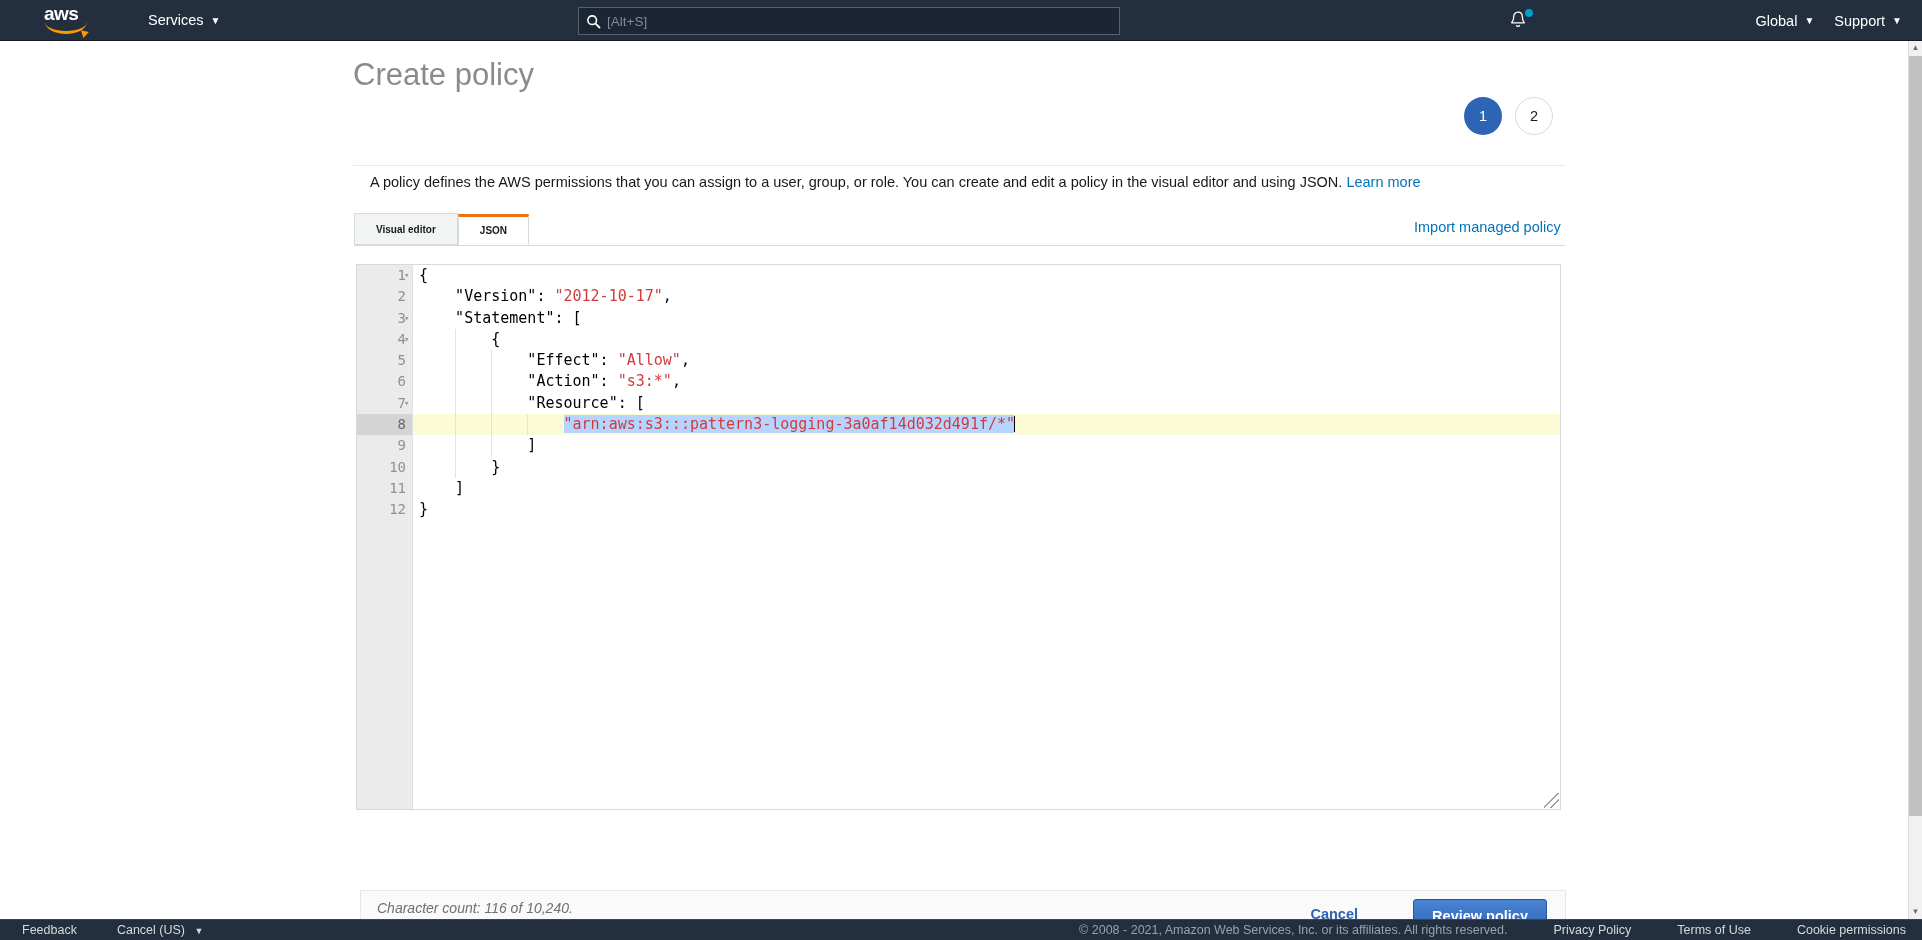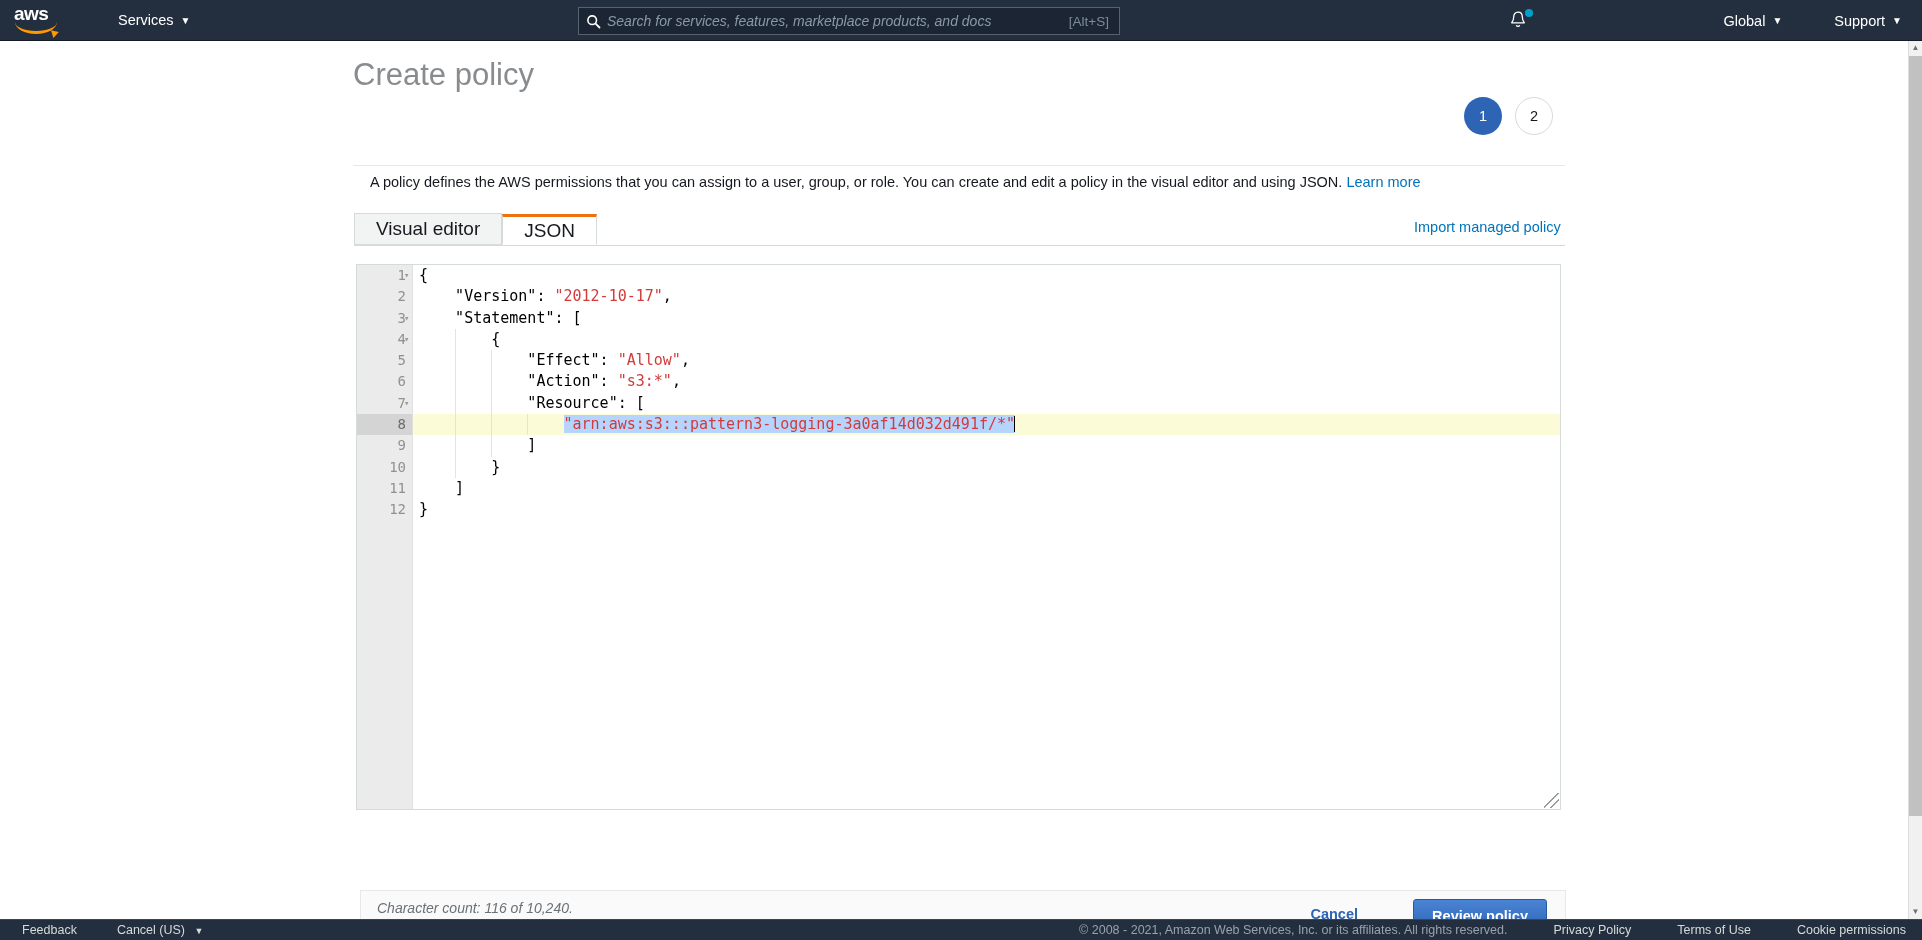--- a/index.html
+++ b/index.html
@@ -12,21 +12,21 @@
   body { position: relative; }
 
   
   #topnav {
     position: absolute; top: 0; left: 0; width: 1922px; height: 41px;
     background: #232f3e;
     display: flex; align-items: center;
     border-bottom: 1px solid #151c25;
   }
   .aws-logo {
-    margin-left: 14px; width: 46px; height: 30px;
+    margin-left: 44px; width: 46px; height: 30px;
     position: relative; flex: 0 0 auto;
   }
   .aws-logo .wordmark {
     color: #ffffff; font-size: 19px; font-weight: 700;
     letter-spacing: -0.5px; line-height: 17px;
     font-family: "Liberation Sans", sans-serif;
   }
   .aws-logo .smile {
     position: absolute; left: 1px; top: 17px; width: 42px; height: 12px;
     border-bottom: 3.5px solid #ff9900;
@@ -72,21 +72,21 @@
   #bell-wrap {
     position: absolute; left: 1508px; top: 9px;
     width: 26px; height: 24px; cursor: pointer;
   }
   #bell-dot {
     position: absolute; right: 1px; top: 0px;
     width: 8px; height: 8px; border-radius: 50%; background: #00a1c9;
   }
   #nav-right {
     position: absolute; right: 10px; top: 0; height: 41px;
-    display: flex; align-items: center; gap: 32px;
+    display: flex; align-items: center;
   }
 
   
   #page {
     position: absolute; top: 41px; left: 0;
     width: 1908px; height: 878px;
     background: #ffffff; overflow: hidden;
   }
 
   #page-title {
@@ -110,21 +110,21 @@
   #intro a { color: #0073bb; text-decoration: none; }
 
   #separator {
     position: absolute; left: 353px; top: 124px; width: 1212px; height: 1px;
     background: #e7e8e8;
   }
 
   
   #tabs { position: absolute; left: 354px; top: 172px; display: flex; align-items: flex-end; }
   .tab {
-    height: 32px; padding: 10px 21px; font-size: 19px; font-weight: 400;
+    height: 32px; padding: 10px 21px; font-size: 10px; font-weight: 700;
     display: flex; align-items: center; cursor: pointer;
   }
   .tab.inactive {
     background: #f2f3f3; color: #16191f;
     border: 1px solid #d5dbdb; border-bottom: 1px solid #d5dbdb;
   }
   .tab.active {
     background: #ffffff; color: #16191f;
     border: 1px solid #d5dbdb; border-top: 3px solid #ec7211;
     border-bottom: 1px solid #ffffff; height: 31px;
@@ -256,21 +256,20 @@
     <span class="caret">▼</span>
   </div>
 
   <div id="search-wrap">
     <div id="search-icon">
       <svg width="15" height="15" viewBox="0 0 16 16">
         <circle cx="6.6" cy="6.6" r="4.6" fill="none" stroke="#ffffff" stroke-width="1.7"></circle>
         <line x1="10.2" y1="10.2" x2="14.4" y2="14.4" stroke="#ffffff" stroke-width="1.9" stroke-linecap="round"></line>
       </svg>
     </div>
-    <input id="search-input" type="text" placeholder="Search for services, features, marketplace products, and docs" style="">
     <span id="search-shortcut">[Alt+S]</span>
   </div>
 
   <div id="bell-wrap">
     <svg width="20" height="22" viewBox="0 0 20 22">
       <path d="M10 3.2c-2.6 0-4.3 2-4.3 4.5 0 3.6-1.2 5.2-2 6.1h12.6c-0.8-0.9-2-2.5-2-6.1 0-2.5-1.7-4.5-4.3-4.5z" fill="none" stroke="#ffffff" stroke-width="1.3" stroke-linejoin="round"></path>
       <path d="M8.3 16.2a1.8 1.8 0 0 0 3.4 0" fill="none" stroke="#ffffff" stroke-width="1.3"></path>
     </svg>
     <div id="bell-dot"></div>
   </div>

